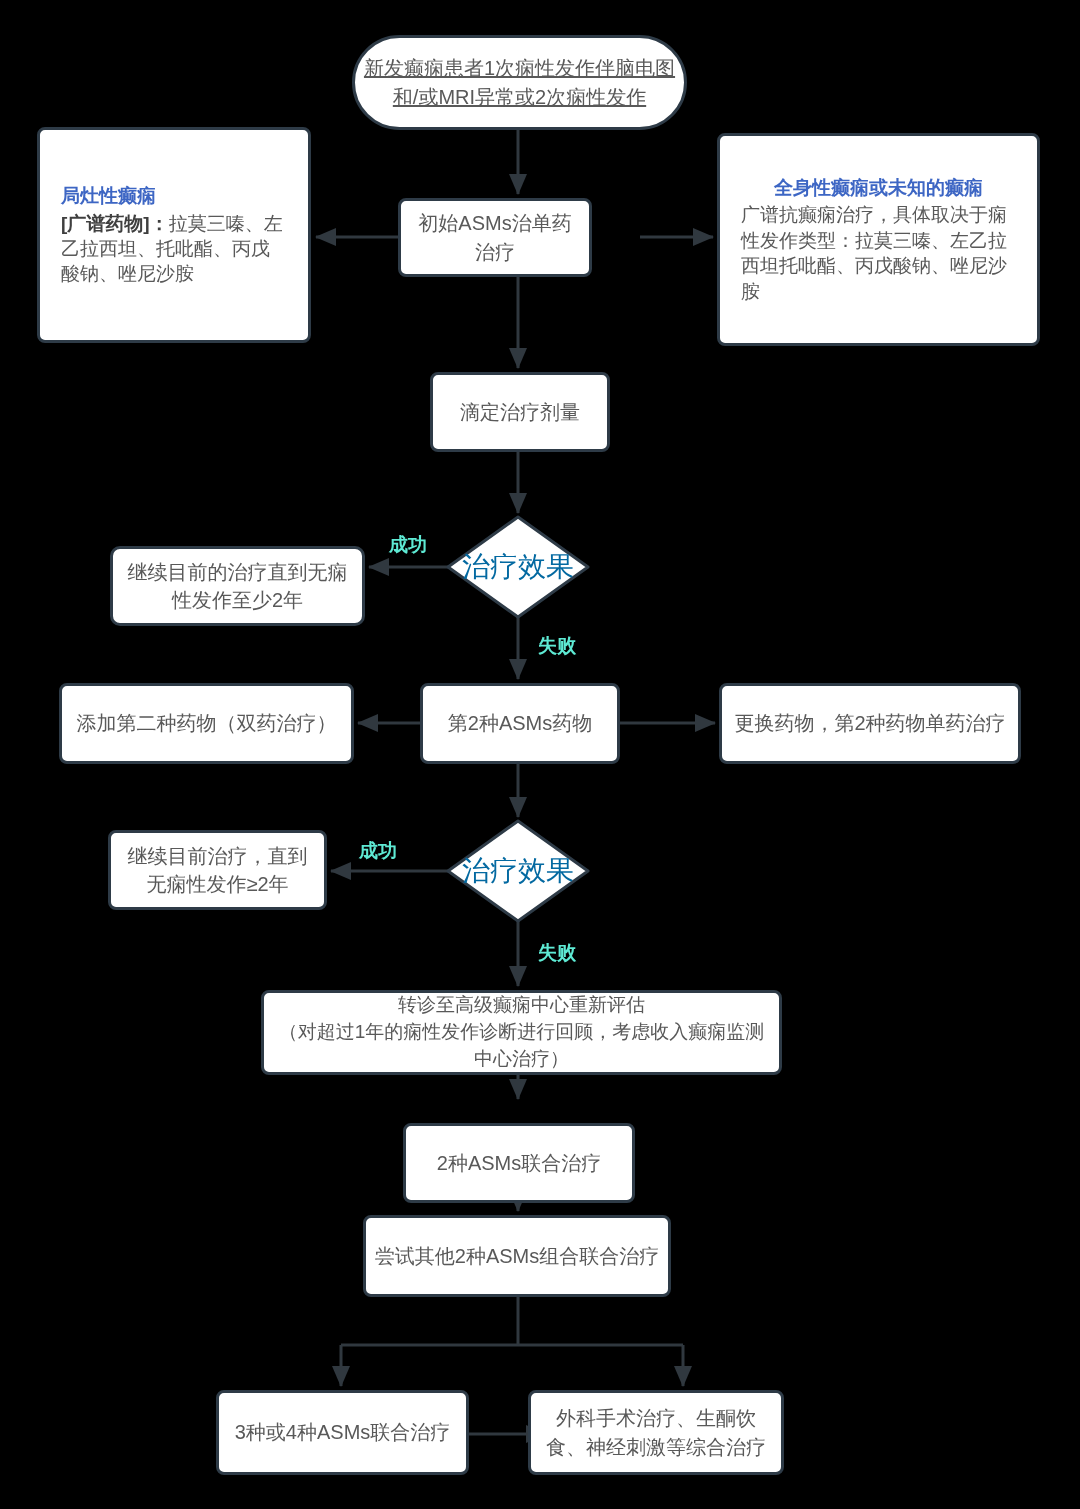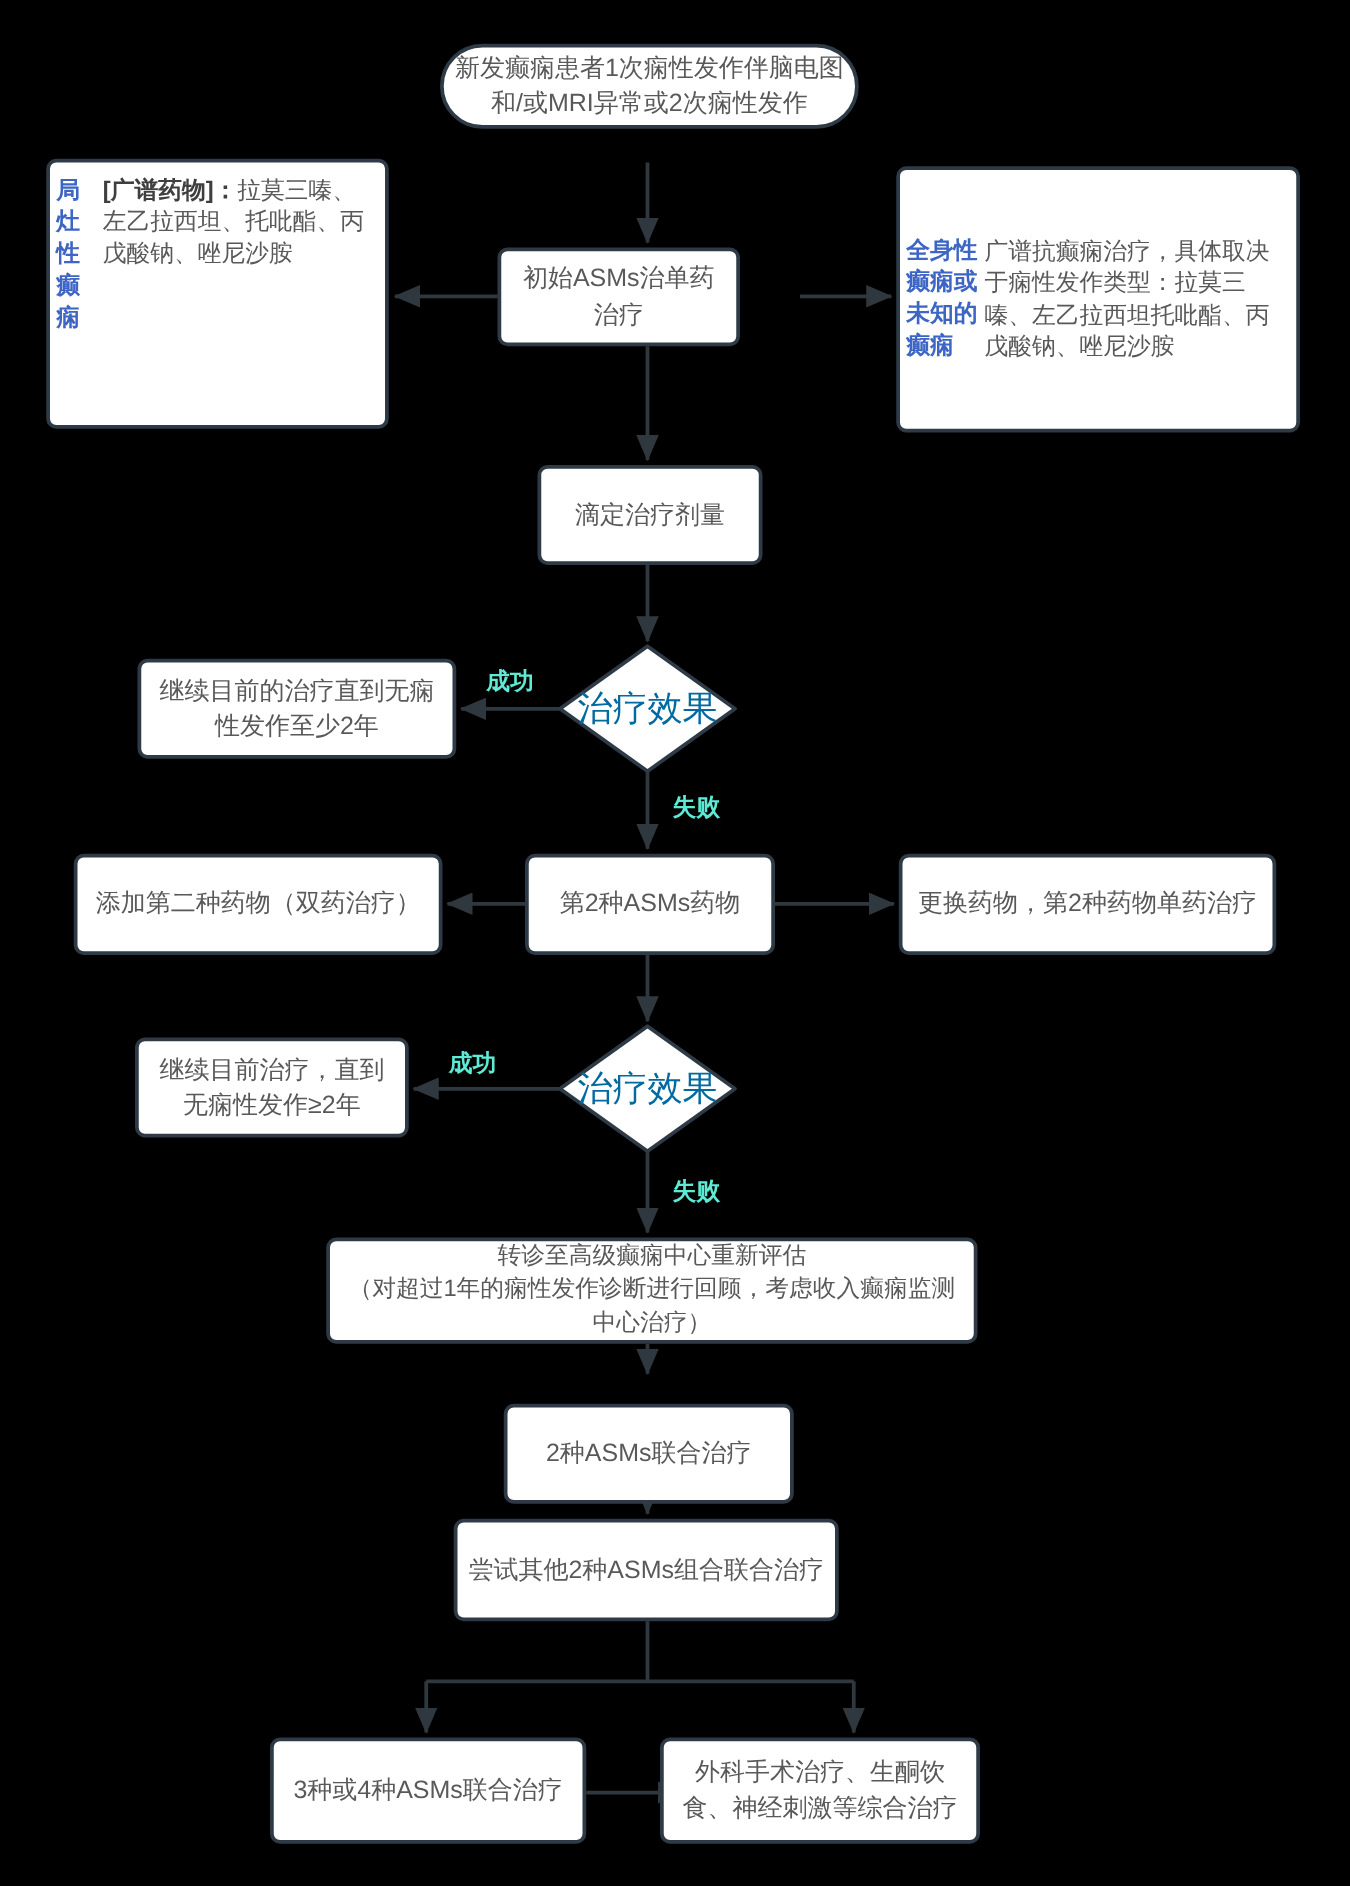--- a/index.html
+++ b/index.html
@@ -10,22 +10,22 @@
   .edges{position:absolute;left:0;top:0;width:1080px;height:1509px;}
   .node{
     position:absolute;box-sizing:border-box;background:#ffffff;
     border:3px solid #2e3b47;border-radius:8px;
     display:flex;align-items:center;justify-content:center;
     color:#595959;font-size:20px;line-height:1.42;text-align:center;
   }
   .node .txt{white-space:pre-line;padding:4px 8px;}
   .stadium{border-radius:48px;}
   .info{
-    flex-direction:row;align-items:flex-start;justify-content:center;
-    text-align:left;padding:10px 5px;font-size:19px;line-height:1.34;
+    flex-direction:column;align-items:flex-start;justify-content:center;
+    text-align:left;padding:10px 21px;font-size:19px;line-height:1.34;
   }
   .info-title{color:#3d66c4;font-weight:700;margin-bottom:2px;}
   .info p{margin:0;}
   .b{font-weight:700;color:#3f3f3f;}
   .diamond-label{
     position:absolute;display:flex;align-items:center;justify-content:center;
     color:#0369a1;font-size:28px;background:transparent;
   }
   .edge-label{
     position:absolute;transform:translate(-50%,-50%);
@@ -63,21 +63,21 @@
       <path d="M341 1345 L341 1386" marker-end="url(#arrow)"></path>
       <path d="M683 1345 L683 1386" marker-end="url(#arrow)"></path>
       <path d="M469 1434 L546 1434" marker-end="url(#arrow)"></path>
     </g>
     <g fill="#ffffff" stroke="#2e3b47" stroke-width="3" stroke-linejoin="round">
       <polygon points="518,517 588,567 518,617 448,567"></polygon>
       <polygon points="518,821 588,871 518,921 448,871"></polygon>
     </g>
   </svg>
 
-  <div class="node stadium" style="left:352px;top:35px;width:335px;height:68px;">
+  <div class="node stadium" style="left:352px;top:35px;width:335px;height:95px;text-decoration:underline;">
     <span class="txt">新发癫痫患者1次痫性发作伴脑电图
 和/或MRI异常或2次痫性发作</span>
   </div>
 
   <div class="node info" style="left:37px;top:127px;width:274px;height:216px;">
     <div class="info-title">局灶性癫痫</div>
     <p><span class="b">[广谱药物]：</span><span>拉莫三嗪、左乙拉西坦、托吡酯、丙戊酸钠、唑尼沙胺</span></p>
   </div>
 
   <div class="node info" style="left:717px;top:133px;width:323px;height:213px;align-items:center;">
@@ -90,21 +90,21 @@
   </div>
 
   <div class="node" style="left:430px;top:372px;width:180px;height:80px;">
     <span class="txt">滴定治疗剂量</span>
   </div>
 
   <div class="diamond-label" style="left:448px;top:517px;width:140px;height:100px;">
     <span>治疗效果</span>
   </div>
 
-  <div class="node" style="left:110px;top:527px;width:255px;height:80px;">
+  <div class="node" style="left:110px;top:546px;width:255px;height:80px;border-radius:10px;">
     <span class="txt">继续目前的治疗直到无痫
 性发作至少2年</span>
   </div>
 
   <div class="node" style="left:59px;top:683px;width:295px;height:81px;">
     <span class="txt">添加第二种药物（双药治疗）</span>
   </div>
 
   <div class="node" style="left:420px;top:683px;width:200px;height:81px;justify-content:center;">
     <span class="txt">第2种ASMs药物</span>

